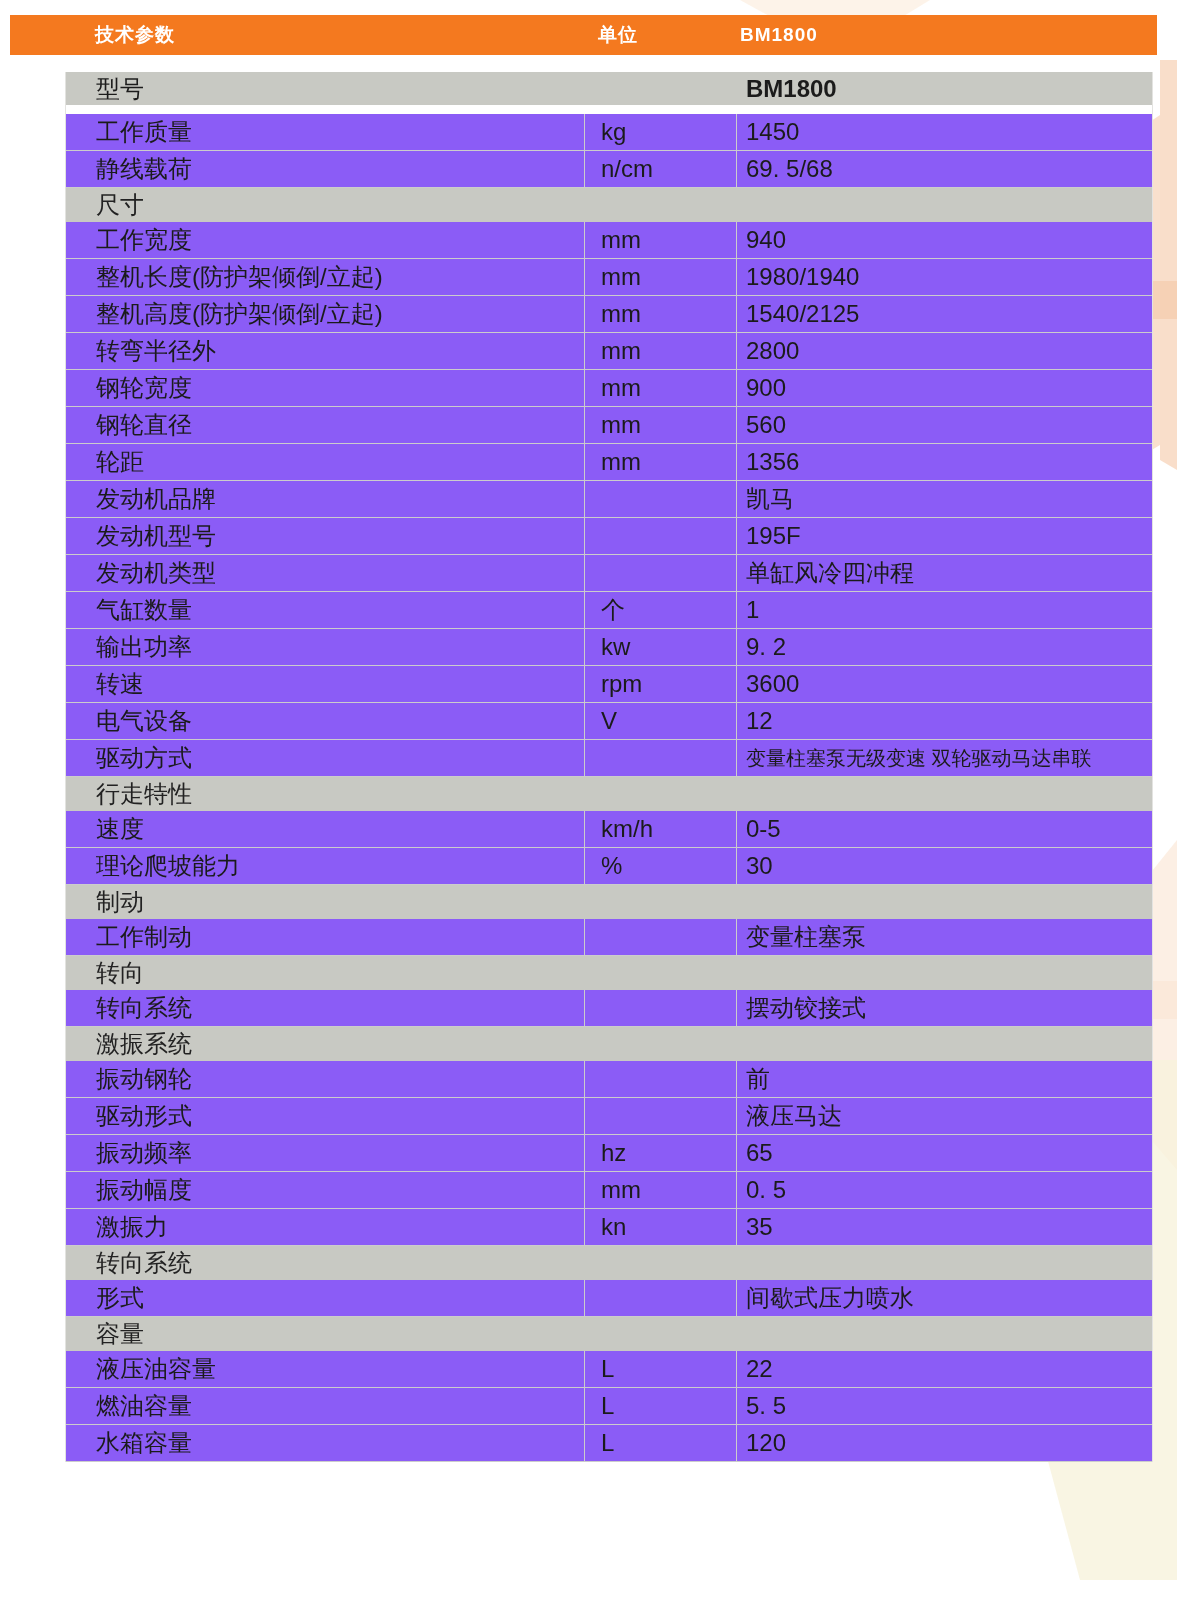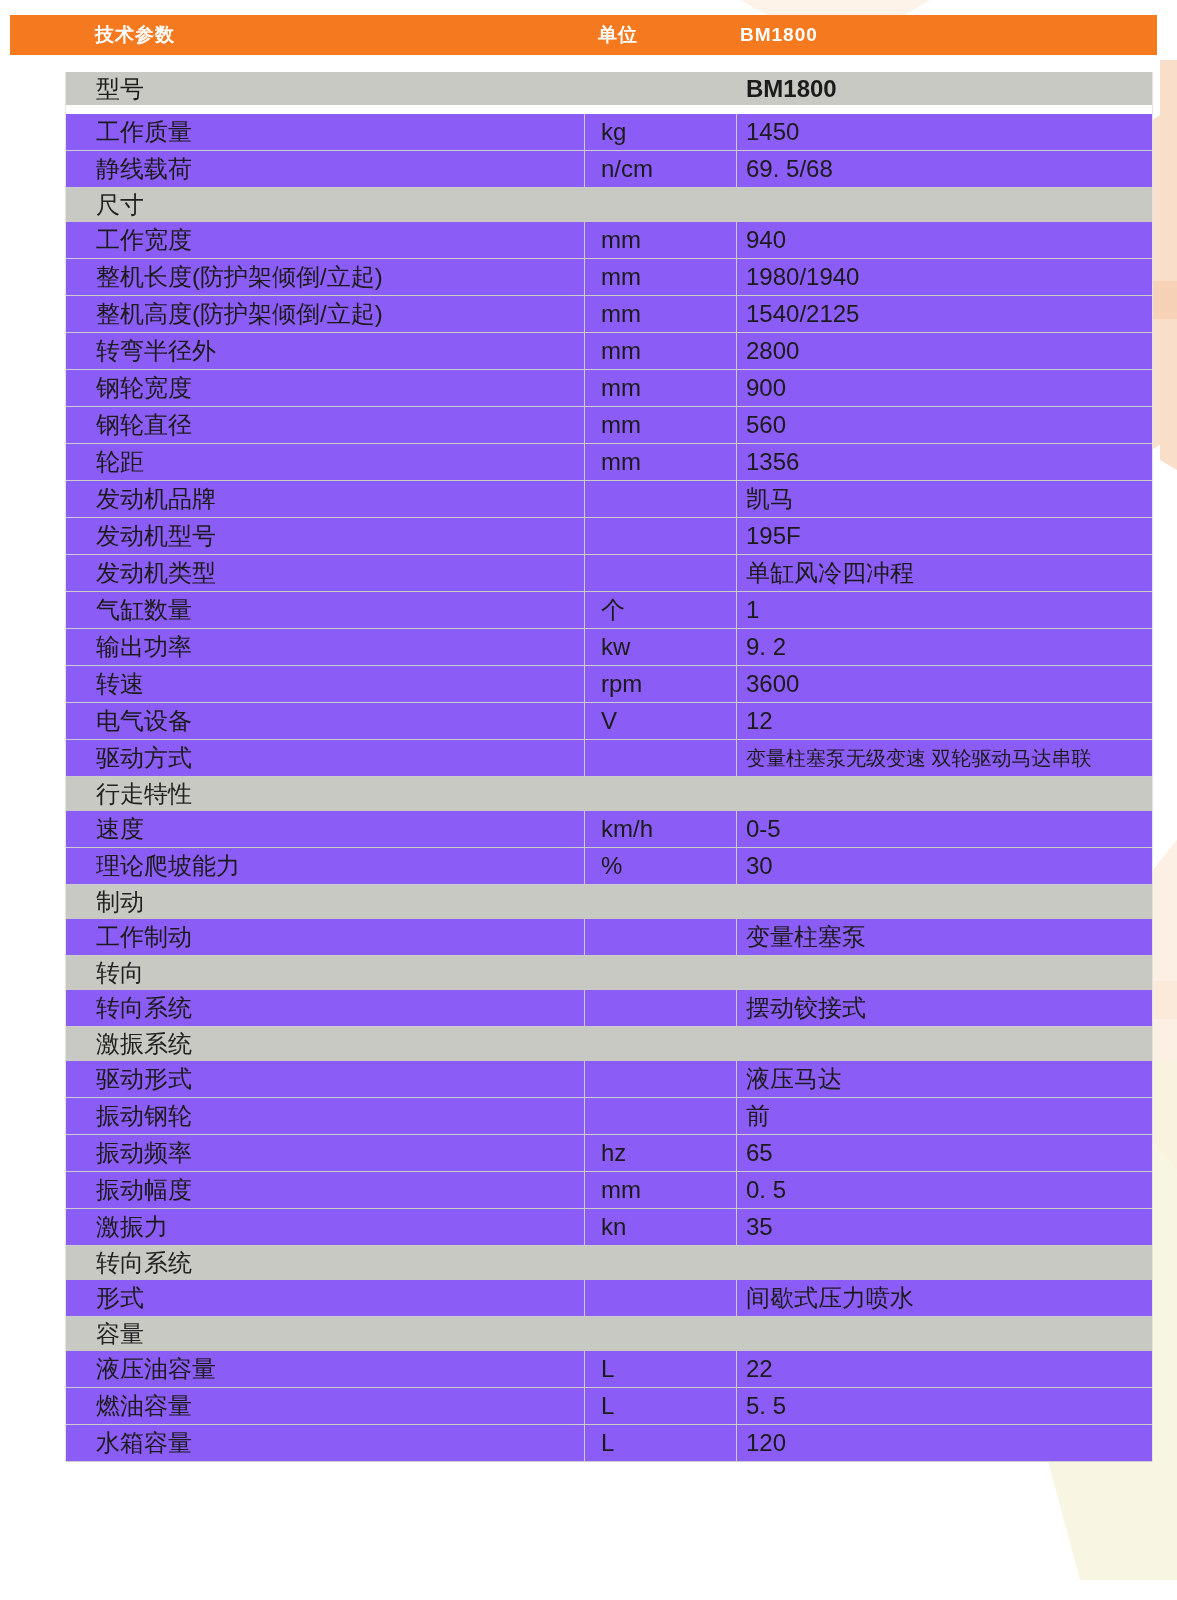--- a/index.html
+++ b/index.html
@@ -228,29 +228,29 @@
     <span class="cell name">转向系统</span>
     <span class="cell unit"></span>
     <span class="cell value">摆动铰接式</span>
   </div>
 
   <div class="section-row">
     <span class="sec-title">激振系统</span>
   </div>
 
   <div class="data-row">
+    <span class="cell name">振动钢轮</span>
+    <span class="cell unit"></span>
+    <span class="cell value">前</span>
+  </div>
+
+  <div class="data-row">
     <span class="cell name">驱动形式</span>
     <span class="cell unit"></span>
     <span class="cell value">液压马达</span>
-  </div>
-
-  <div class="data-row">
-    <span class="cell name">振动钢轮</span>
-    <span class="cell unit"></span>
-    <span class="cell value">前</span>
   </div>
 
   <div class="data-row">
     <span class="cell name">振动频率</span>
     <span class="cell unit">hz</span>
     <span class="cell value">65</span>
   </div>
 
   <div class="data-row">
     <span class="cell name">振动幅度</span>

